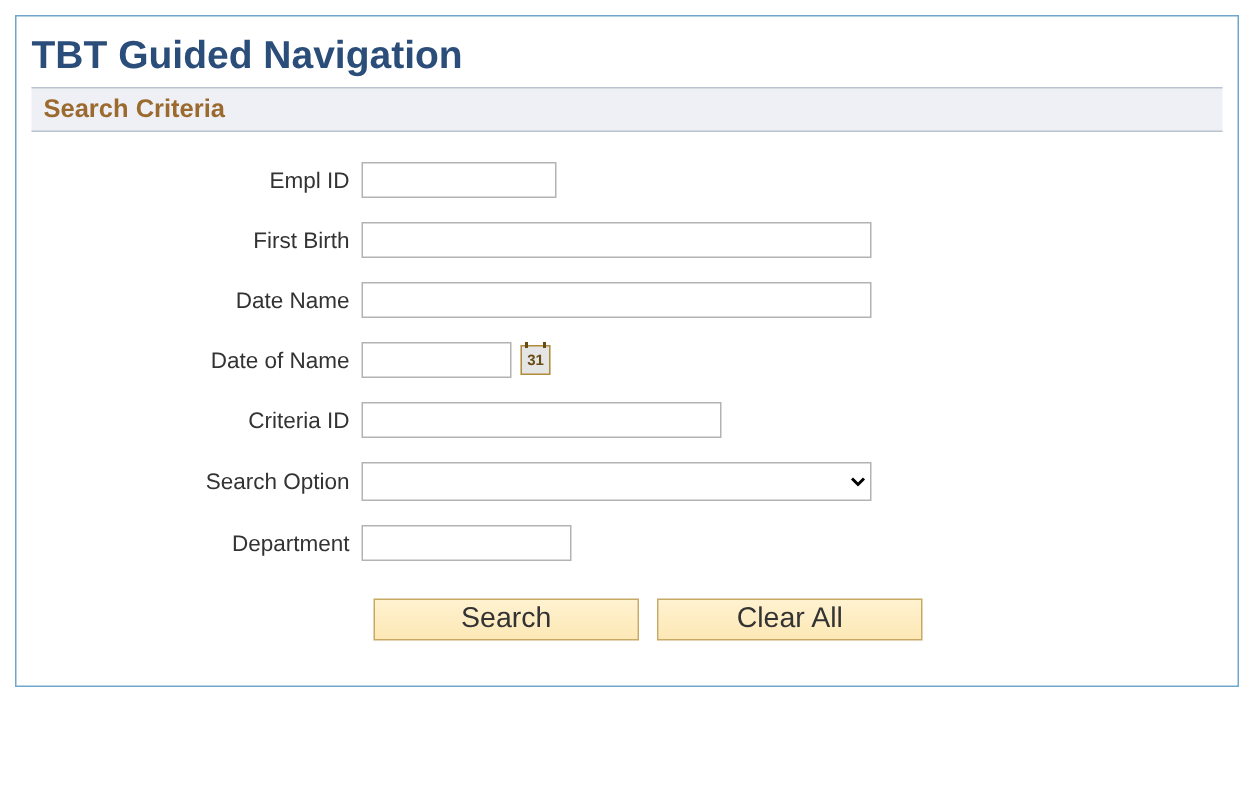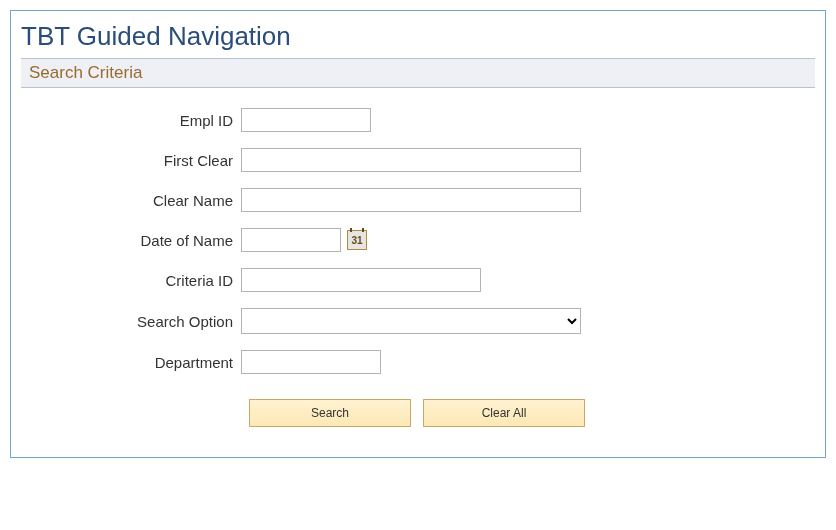--- a/index.html
+++ b/index.html
@@ -9,30 +9,30 @@
       padding: 10px;
     }
     .outer {
       width: 816px;
       border: 1.5px solid #6fa8cc;
       padding: 8px 10px 30px 10px;
     }
     .page-title {
       font-size: 26px;
       color: #2a4d7a;
-      font-weight: 400;
+      font-weight: 700;
       padding: 2px 0 6px 0;
     }
     .section-header {
       background: #eef0f5;
       border-top: 1px solid #b9c3cf;
       border-bottom: 1px solid #b9c3cf;
       padding: 4px 8px;
       font-size: 17px;
-      font-weight: normal;
+      font-weight: bold;
       color: #9a6a2e;
       margin-bottom: 20px;
     }
     .form-row {
       display: flex;
       align-items: center;
       margin-bottom: 16px;
     }
     .form-label {
       width: 220px;
@@ -87,26 +87,26 @@
       background: #6a4a14;
     }
 
     .button-row {
       display: flex;
       margin-top: 25px;
       margin-left: 228px;
       gap: 12px;
     }
     .btn {
-      width: 162px;
+      width: 177px;
       height: 28px;
       border: 1px solid #c7a964;
       background: linear-gradient(#fff2d0, #fde8b6);
       color: #333;
-      font-size: 12px;
+      font-size: 19px;
       text-align: center;
       cursor: pointer;
     }
   </style>
 </head>
 <body>
 
 <div class="outer">
 
   <div class="page-title">TBT Guided Navigation</div>
@@ -114,28 +114,28 @@
   <div class="section-header">Search Criteria</div>
 
   <div class="form-row">
     <div class="form-label">Empl ID</div>
     <div class="form-field">
       <input type="text" class="w-small" value="" style="">
     </div>
   </div>
 
   <div class="form-row">
-    <div class="form-label">First Clear</div>
+    <div class="form-label">First Birth</div>
     <div class="form-field">
       <input type="text" class="w-large" value="" style="">
     </div>
   </div>
 
   <div class="form-row">
-    <div class="form-label">Clear Name</div>
+    <div class="form-label">Date Name</div>
     <div class="form-field">
       <input type="text" class="w-large" value="" style="">
     </div>
   </div>
 
   <div class="form-row">
     <div class="form-label">Date of Name</div>
     <div class="form-field">
       <input type="text" class="w-date" value="" style="">
       <span class="cal-btn">31</span>

